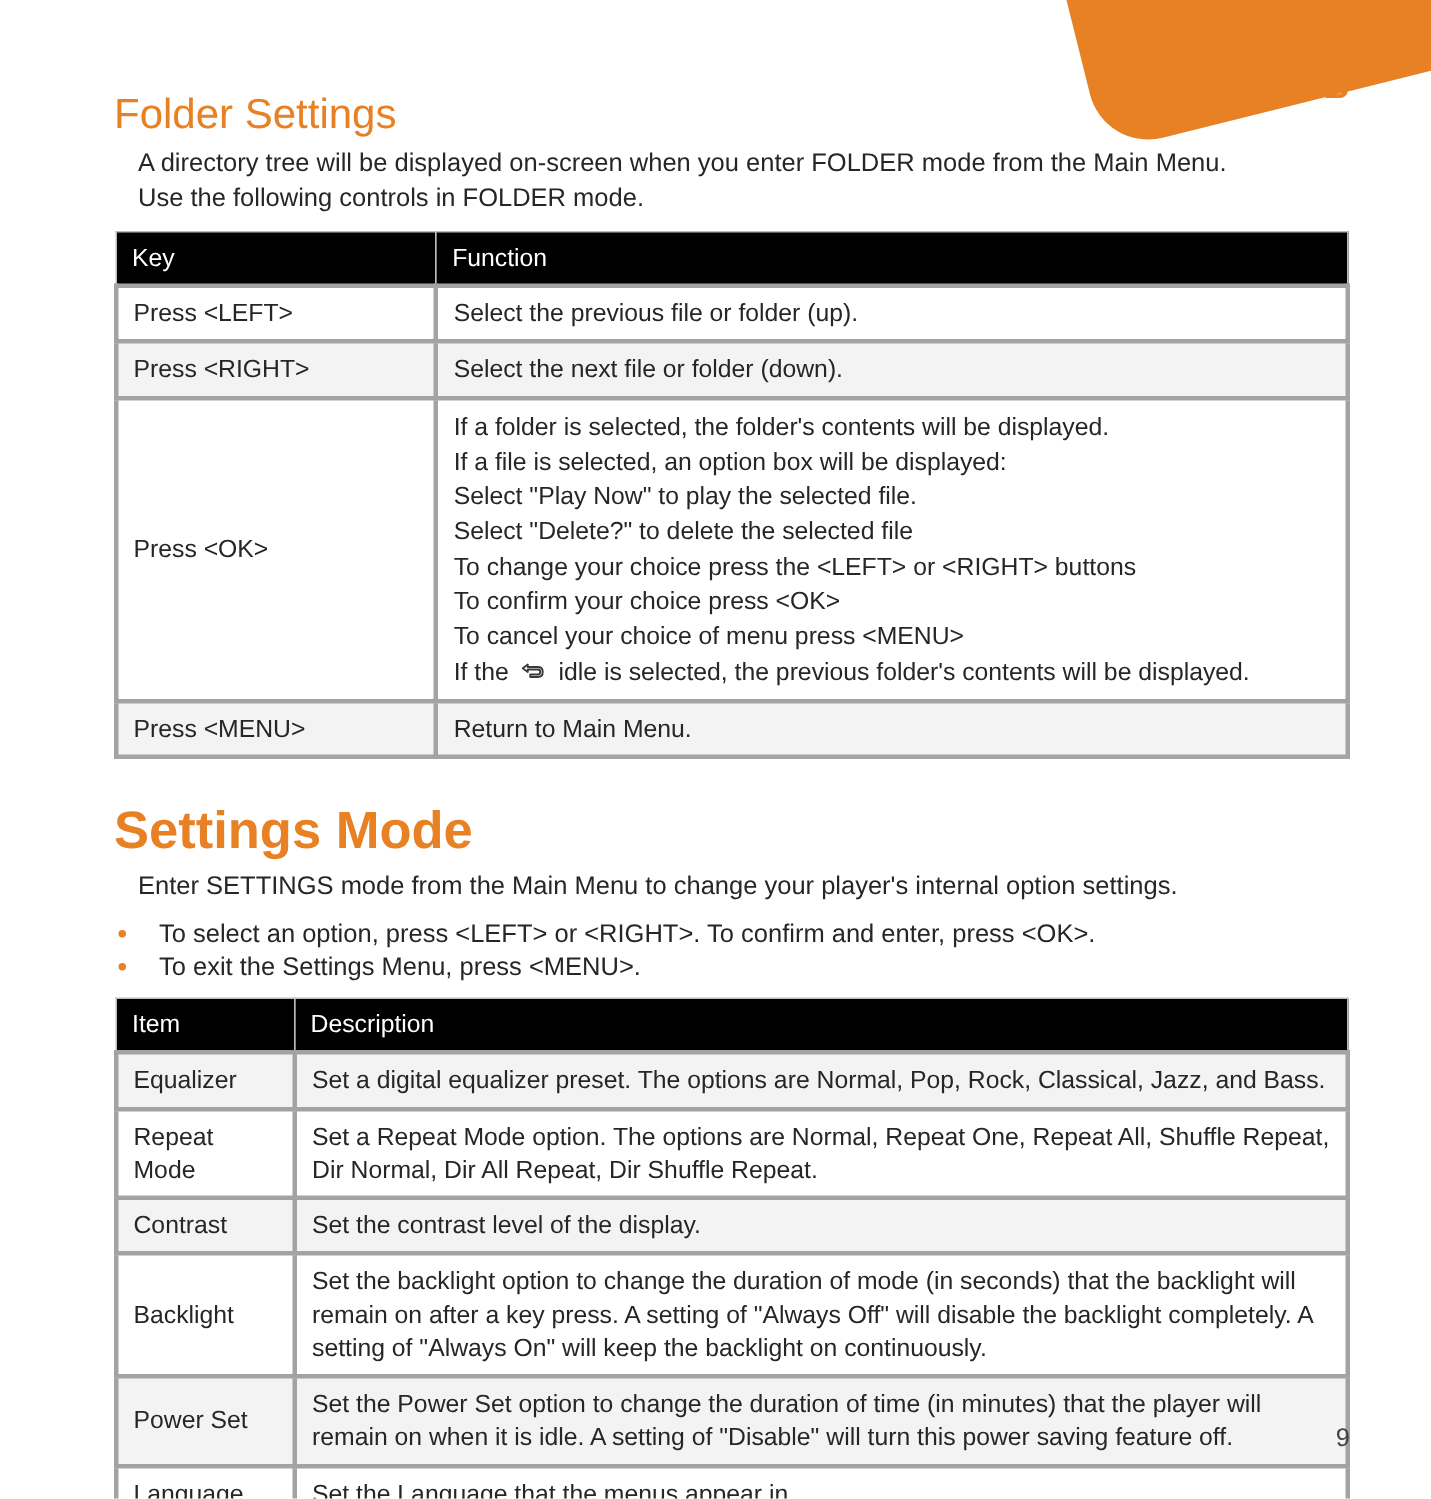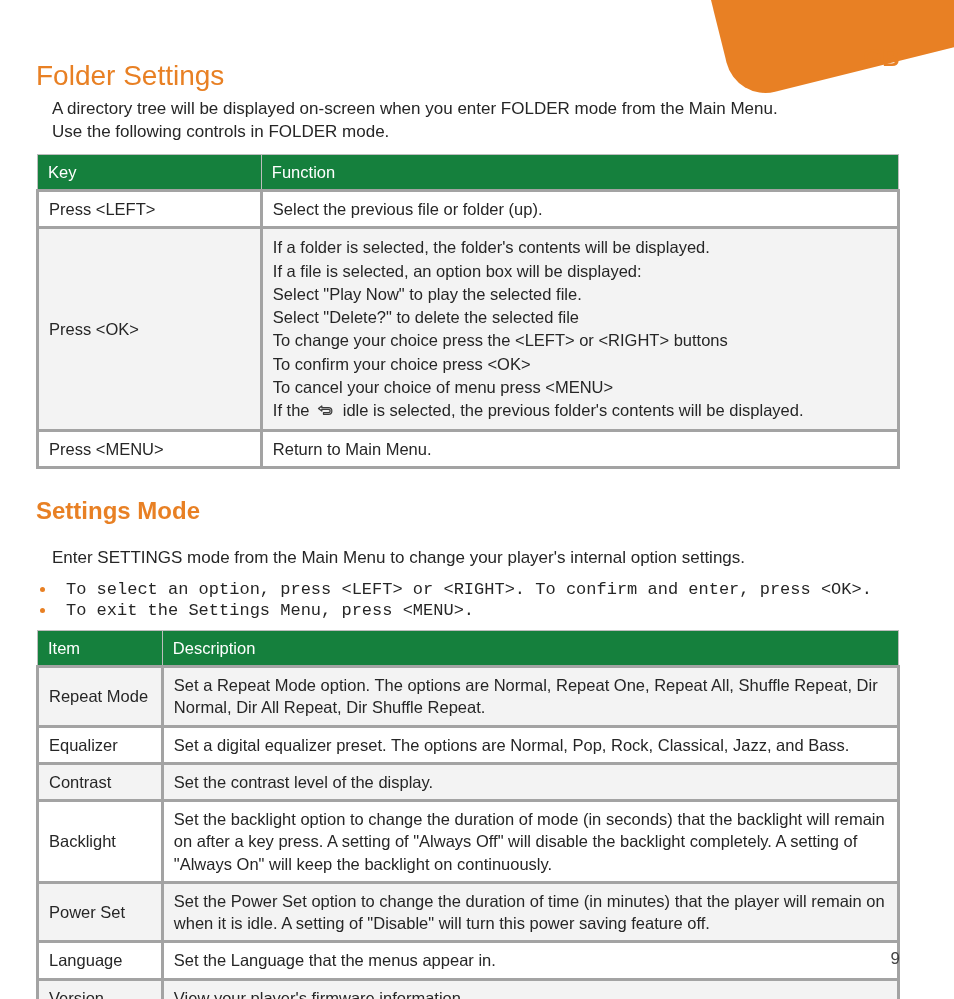--- a/index.html
+++ b/index.html
@@ -19,70 +19,70 @@
     right: -120px;
     width: 360px;
     height: 140px;
     background: #e88024;
     transform: rotate(-14deg);
     border-radius: 0 0 0 40px;
   }
   .page {
     position: absolute;
     inset: 0;
-    padding: 42px 54px 0 36px;
+    padding: 42px 54px 0 76px;
     box-sizing: border-box;
     border-radius: 29px;
   }
   .lang-badge {
     position: absolute;
     top: 44px;
     right: 54px;
     font-size: 24px;
     font-weight: 700;
     color: #e88024;
     letter-spacing: 0.5px;
   }
   h1.folder {
     margin: 18px 0 6px 0;
     font-size: 28px;
     font-weight: 400;
     color: #e88024;
   }
   h1.settings {
-    margin: 28px 0 22px 0;
-    font-size: 24px;
+    margin: 28px 0 6px 0;
+    font-size: 35px;
     font-weight: 700;
     color: #e88024;
   }
   p.intro {
     margin: 4px 0 10px 16px;
     font-size: 17px;
     line-height: 1.35;
     color: #262626;
   }
   ul.bullets {
     margin: 6px 0 10px 0;
     padding-left: 20px;
     font-size: 17px;
     color: #262626;
   }
-  ul.bullets li { margin: 2px 0; padding-left: 10px; font-family: Liberation Mono, monospace; }
+  ul.bullets li { margin: 2px 0; padding-left: 10px; }
   ul.bullets li::marker { color: #e88024; }
 
   table.man {
     width: 100%;
     border-collapse: collapse;
     font-size: 16.5px;
     line-height: 1.35;
     color: #262626;
     margin-top: 4px;
   }
   table.man thead th {
-    background: #15803d;
+    background: #000000;
     color: #ffffff;
     font-weight: 400;
     text-align: left;
     padding: 6px 10px;
     border: 1px solid #bdbdbd;
   }
   table.man tbody td {
     padding: 6px 10px;
     border: 3px solid #a3a3a3;
     vertical-align: middle;
@@ -134,20 +134,24 @@
     <thead>
       <tr>
         <th>Key</th>
         <th>Function</th>
       </tr>
     </thead>
     <tbody>
       <tr>
         <td>Press &lt;LEFT&gt;</td>
         <td>Select the previous file or folder (up).</td>
+      </tr>
+      <tr>
+        <td>Press &lt;RIGHT&gt;</td>
+        <td>Select the next file or folder (down).</td>
       </tr>
       <tr>
         <td>Press &lt;OK&gt;</td>
         <td>
           <div class="ok-lines">
             <div>If a folder is selected, the folder's contents will be displayed.</div>
             <div>If a file is selected, an option box will be displayed:</div>
             <div>Select "Play Now" to play the selected file.</div>
             <div>Select "Delete?" to delete the selected file</div>
             <div>To change your choice press the &lt;LEFT&gt; or &lt;RIGHT&gt; buttons</div>
@@ -185,28 +189,28 @@
         <col class="f">
       </colgroup>
     <thead>
       <tr>
         <th>Item</th>
         <th>Description</th>
       </tr>
     </thead>
     <tbody>
       <tr>
+        <td>Equalizer</td>
+        <td>Set a digital equalizer preset. The options are Normal, Pop, Rock, Classical, Jazz, and Bass.</td>
+      </tr>
+      <tr>
         <td>Repeat Mode</td>
         <td>Set a Repeat Mode option. The options are Normal, Repeat One, Repeat All, Shuffle Repeat, Dir Normal, Dir All Repeat, Dir Shuffle Repeat.</td>
       </tr>
       <tr>
-        <td>Equalizer</td>
-        <td>Set a digital equalizer preset. The options are Normal, Pop, Rock, Classical, Jazz, and Bass.</td>
-      </tr>
-      <tr>
         <td>Contrast</td>
         <td>Set the contrast level of the display.</td>
       </tr>
       <tr>
         <td>Backlight</td>
         <td>Set the backlight option to change the duration of mode (in seconds) that the backlight will remain on after a key press. A setting of "Always Off" will disable the backlight completely. A setting of "Always On" will keep the backlight on continuously.</td>
       </tr>
       <tr>
         <td>Power Set</td>
         <td>Set the Power Set option to change the duration of time (in minutes) that the player will remain on when it is idle. A setting of "Disable" will turn this power saving feature off.</td>

